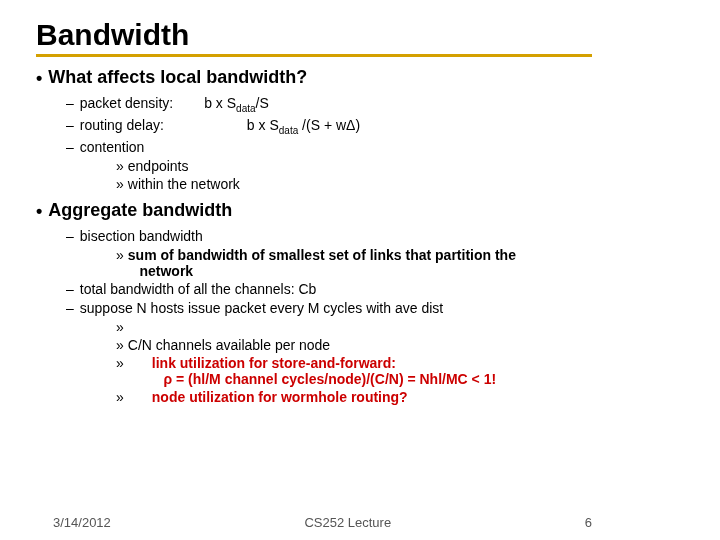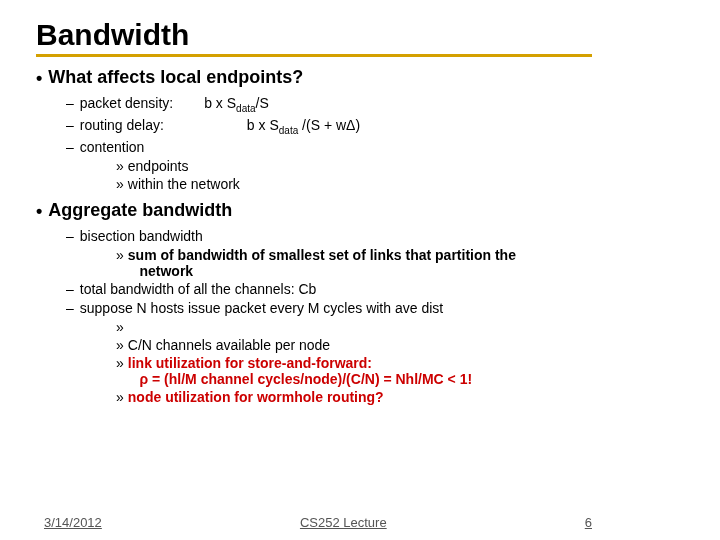--- a/index.html
+++ b/index.html
@@ -83,52 +83,52 @@
       flex-shrink: 0;
     }
 
     sub {
       font-size: 10px;
     }
 
     .red-text {
       color: #cc0000;
       font-weight: bold;
+      margin-left: 24px;
     }
 
     .bottom-bar {
       position: absolute;
       bottom: 10px;
-      left: 8px;
+      left: 17px;
       right: 0;
       display: flex;
       justify-content: space-between;
       padding: 0 36px;
       font-size: 13px;
       color: #555;
-      text-decoration: underline;
     }
 
     .section-gap {
       margin-top: 8px;
     }
   </style>
 </head>
 <body>
 
 <div class="slide-container">
 
   <div class="title-section">
     <span class="title">Bandwidth</span>
   </div>
 
   <div class="section-gap">
     <div class="main-bullet">
       <span class="bullet-dot">•</span>
-      <span>What affects local endpoints?</span>
+      <span>What affects local bandwidth?</span>
     </div>
 
     <div class="sub-items">
 
       <div class="dash-item">
         <span class="dash">–</span>
         <span>packet density:</span>
         <span style="margin-left:25px;">
           b x S<sub>data</sub>/S
         </span>

